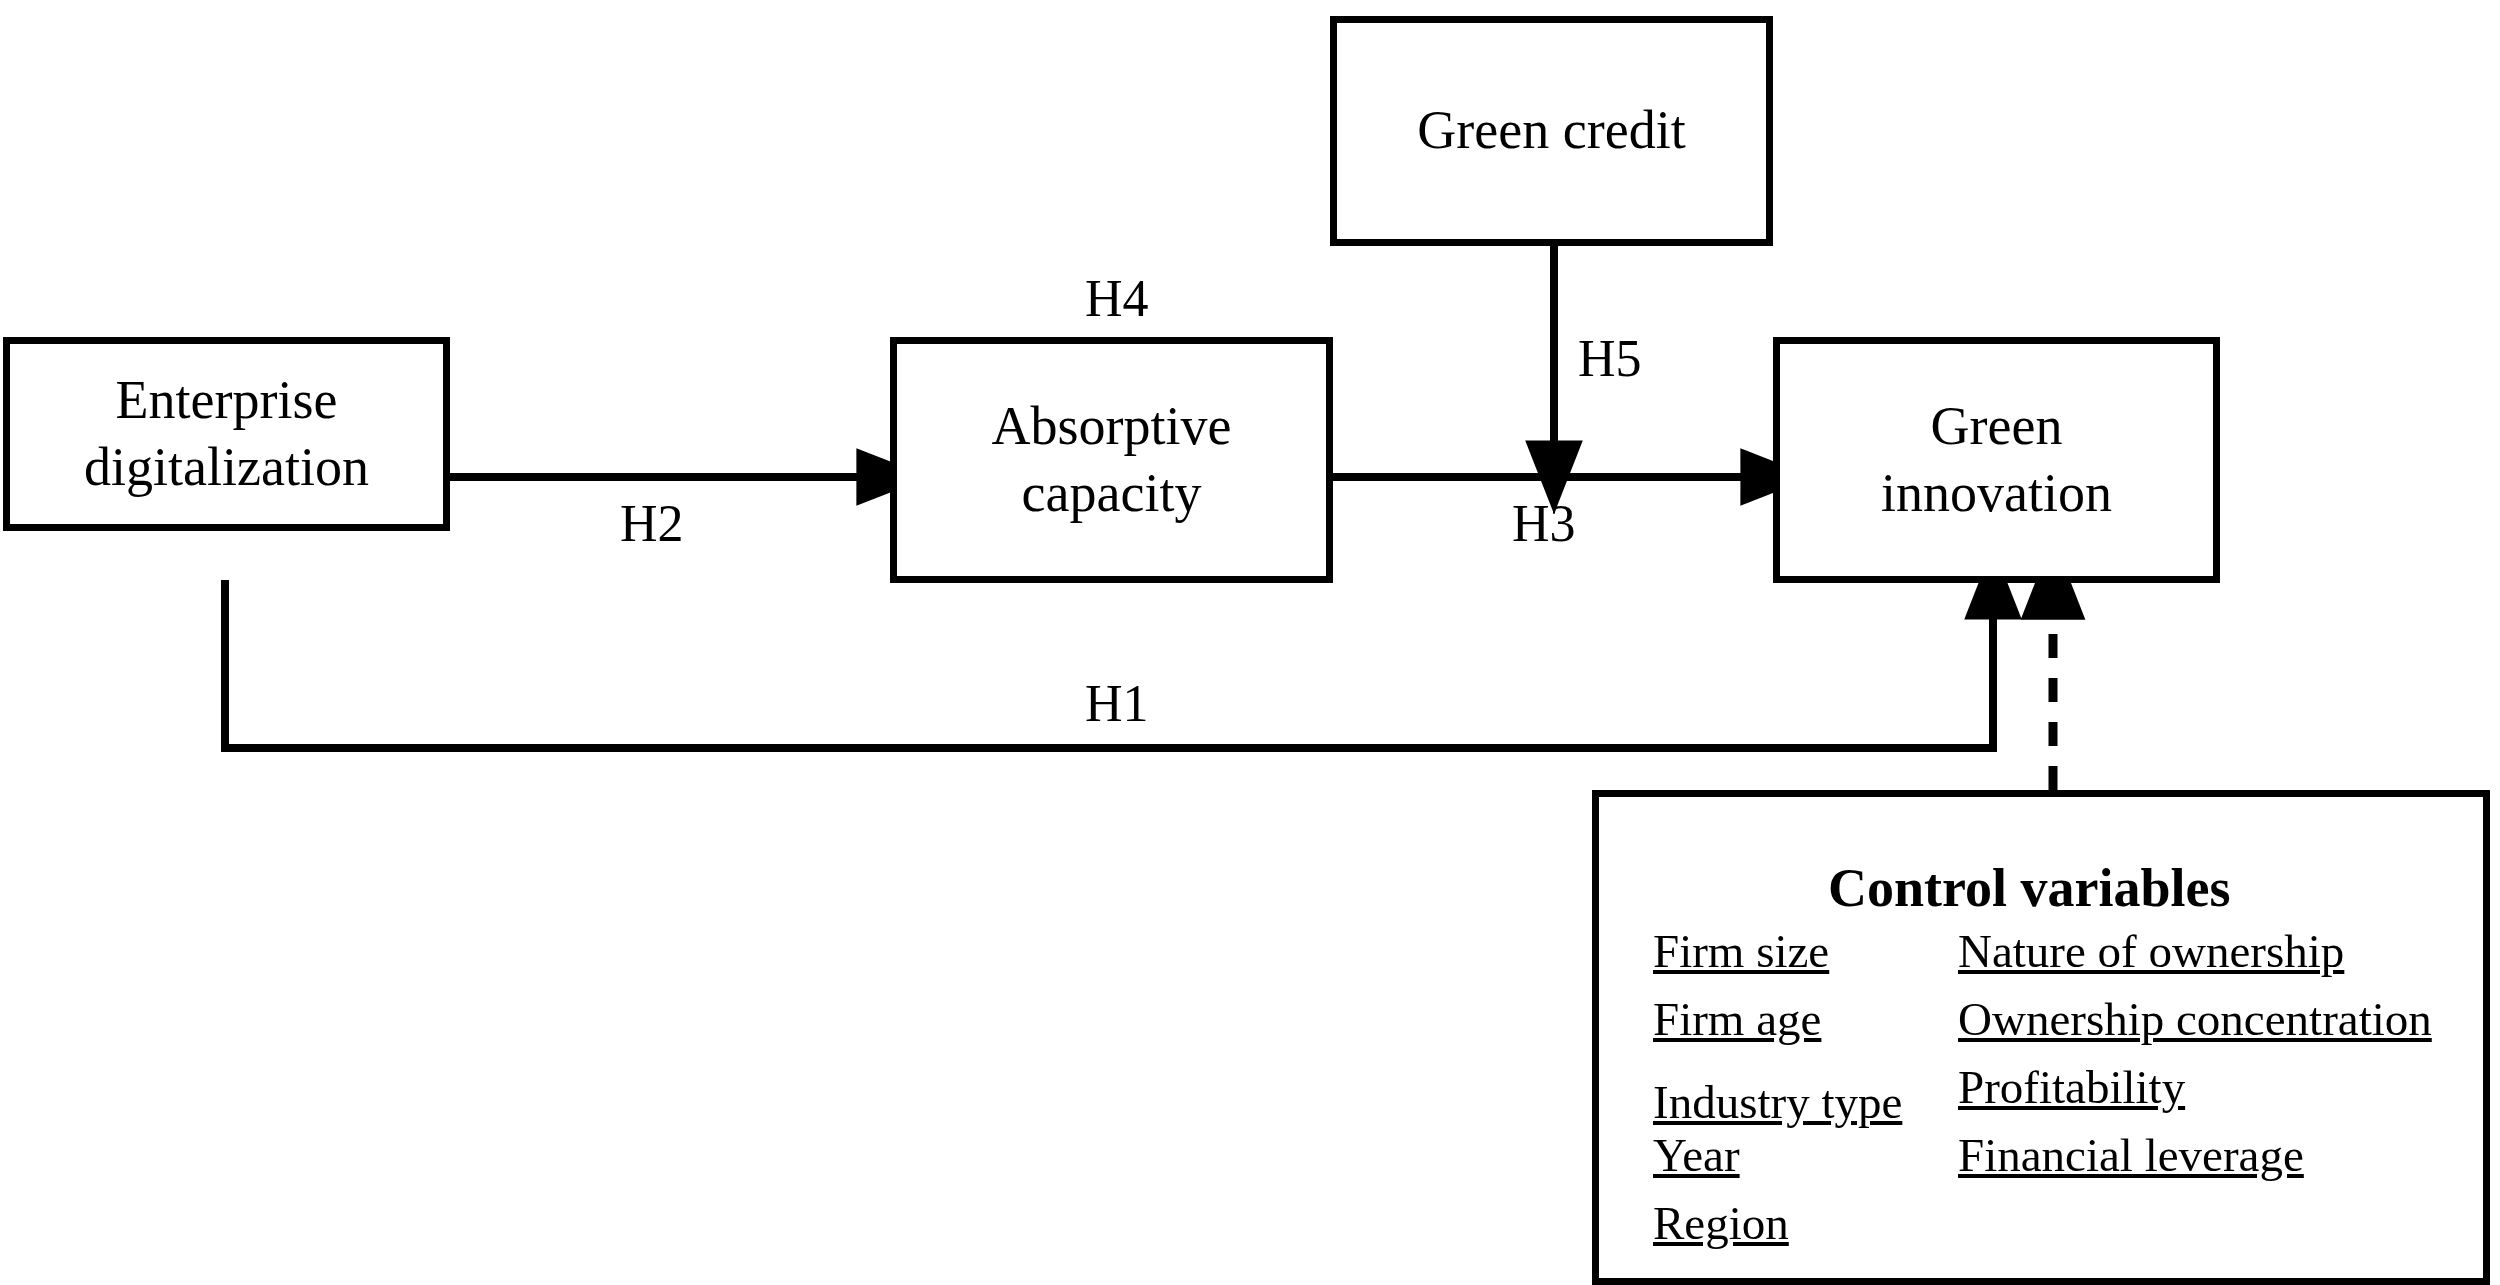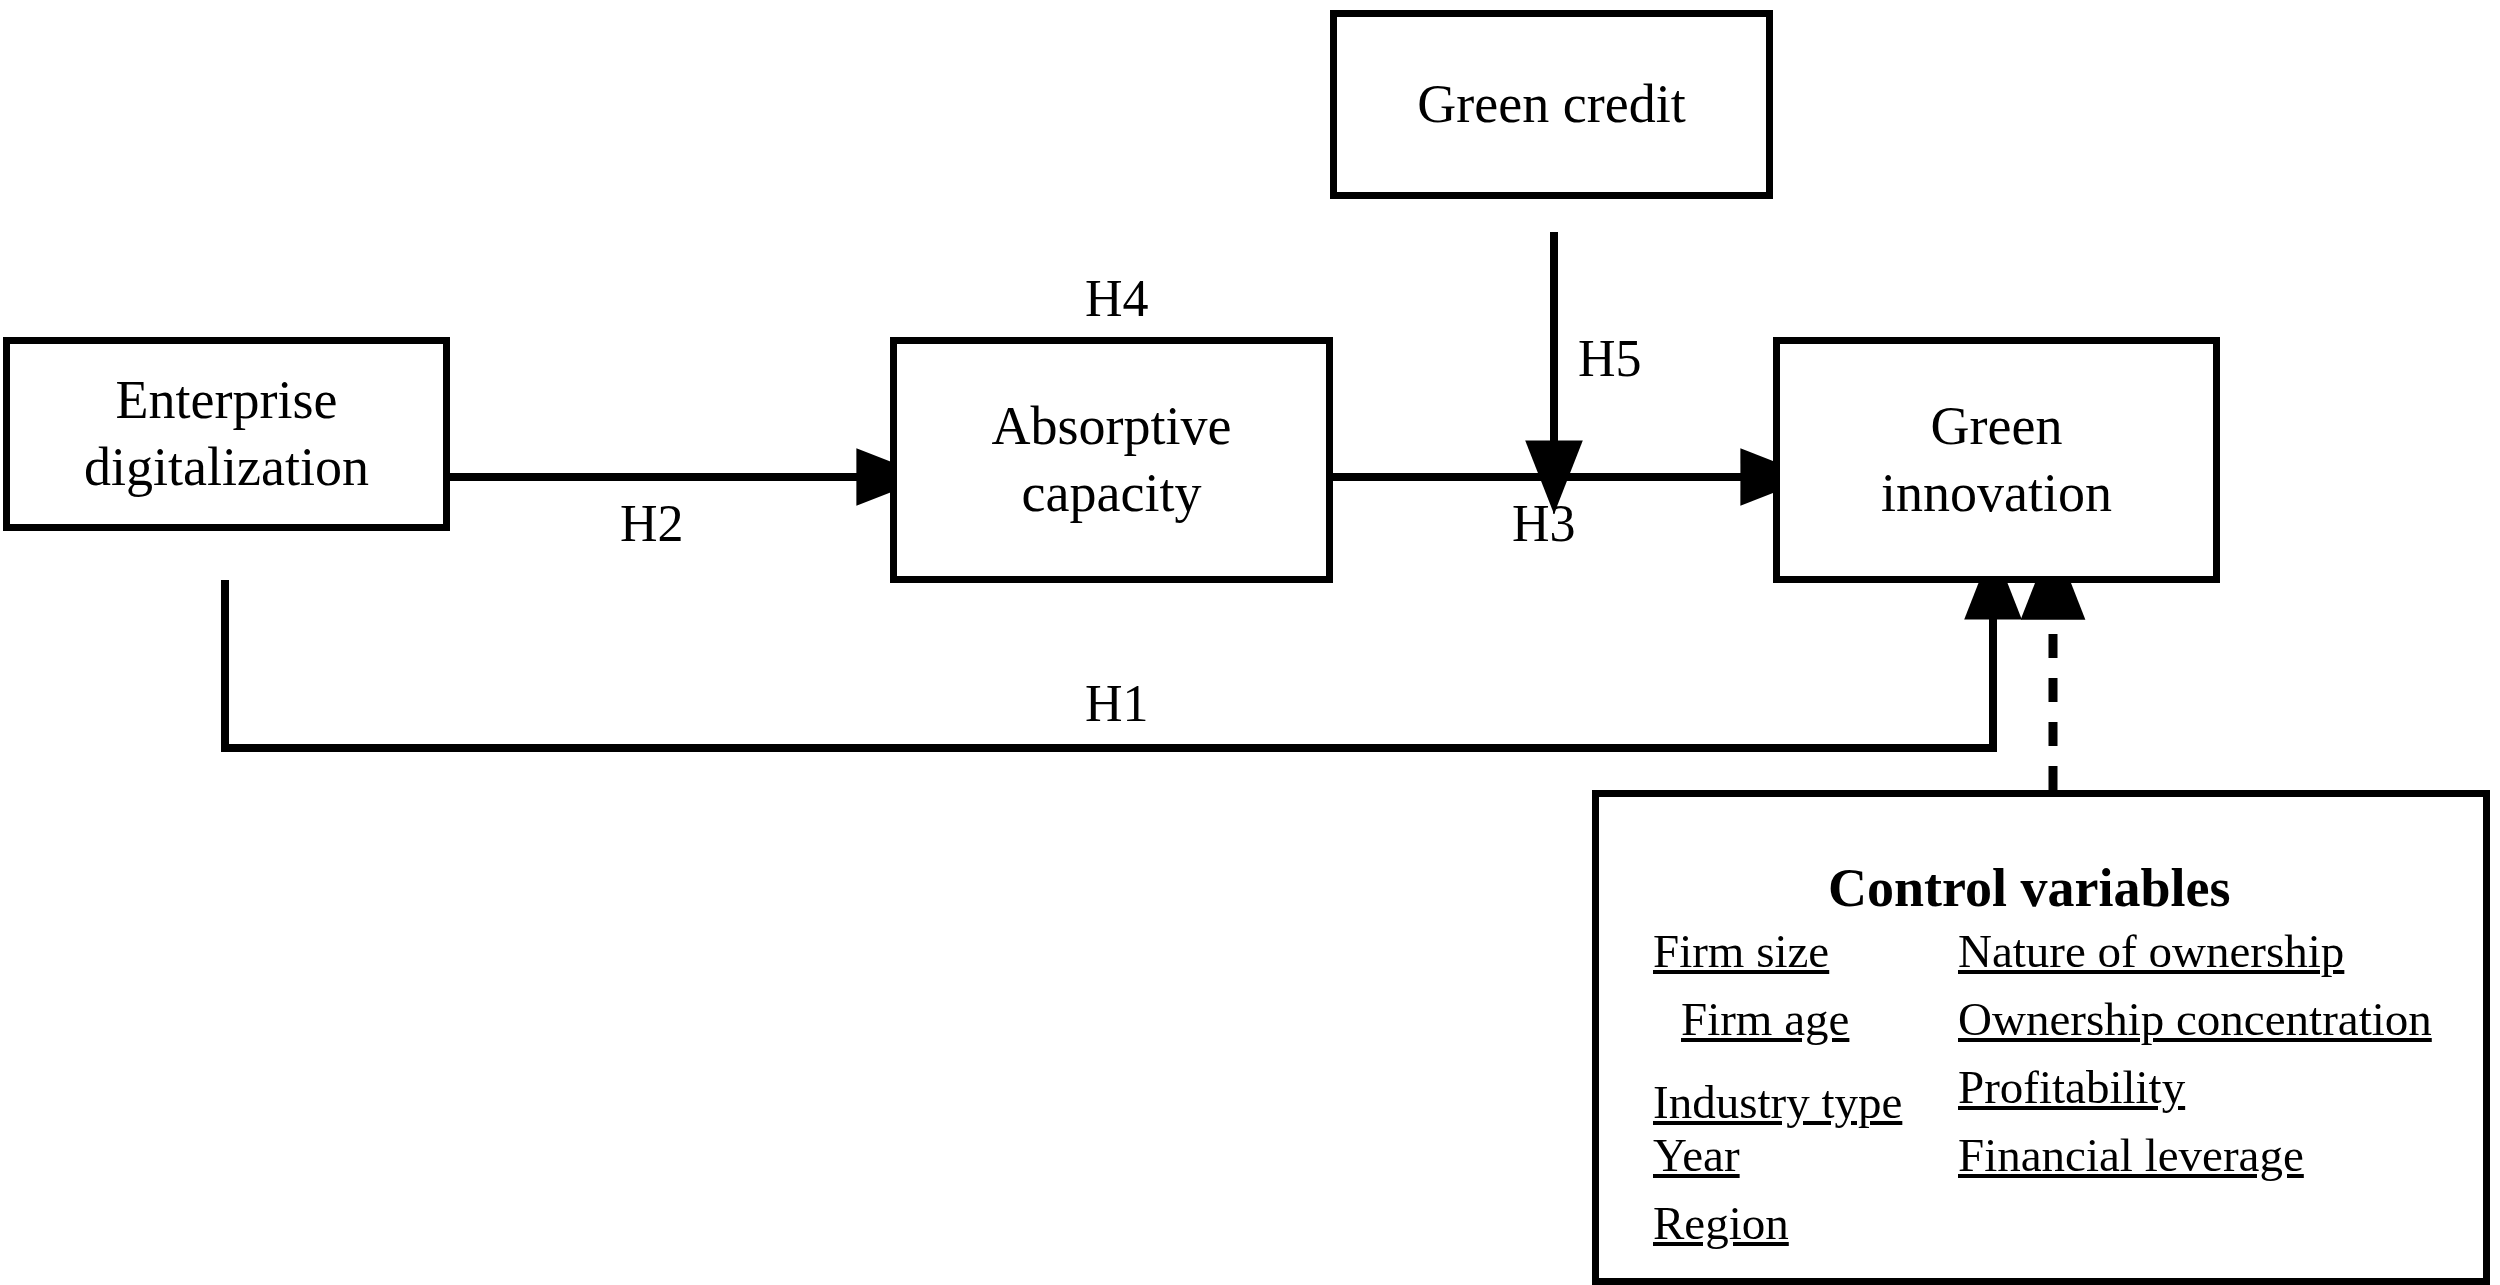--- a/index.html
+++ b/index.html
@@ -106,21 +106,21 @@
   <div class="node-box" style="left:3px; top:337px; width:447px; height:194px;">
     <div class="node-label">Enterprise
 digitalization</div>
   </div>
 
   <div class="node-box" style="left:890px; top:337px; width:443px; height:246px;">
     <div class="node-label">Absorptive
 capacity</div>
   </div>
 
-  <div class="node-box" style="left:1330px; top:10px; width:443px; height:189px;">
+  <div class="node-box" style="left:1330px; top:16px; width:443px; height:230px;">
     <div class="node-label">Green credit</div>
   </div>
 
   <div class="node-box" style="left:1773px; top:337px; width:447px; height:246px;">
     <div class="node-label">Green
 innovation</div>
   </div>
 
   <div class="hyp-label" style="left:1085px; top:678px;">H1</div>
 
@@ -131,21 +131,21 @@
   <div class="hyp-label" style="left:1085px; top:273px;">H4</div>
 
   <div class="hyp-label" style="left:1578px; top:333px;">H5</div>
 
   <div class="ctrl-box" style="left:1592px; top:790px; width:898px; height:495px;">
   </div>
 
   <div class="ctrl-title" style="left:1828px; top:840px;">Control variables</div>
 
   <div class="ctrl-cell" style="left:1653px; top:928px;">Firm size</div>
-  <div class="ctrl-cell" style="left:1653px; top:996px;margin-left:28px;">Firm age</div>
+  <div class="ctrl-cell" style="left:1653px; top:996px;">Firm age</div>
   <div class="ctrl-cell" style="left:1653px; top:1064px;margin-top:15px;">Industry type</div>
   <div class="ctrl-cell" style="left:1653px; top:1132px;">Year</div>
   <div class="ctrl-cell" style="left:1653px; top:1200px;">Region</div>
 
   <div class="ctrl-cell" style="left:1958px; top:928px;">Nature of ownership</div>
   <div class="ctrl-cell" style="left:1958px; top:996px;">Ownership concentration</div>
   <div class="ctrl-cell" style="left:1958px; top:1064px;">Profitability</div>
   <div class="ctrl-cell" style="left:1958px; top:1132px;">Financial leverage</div>
 
 </div>

